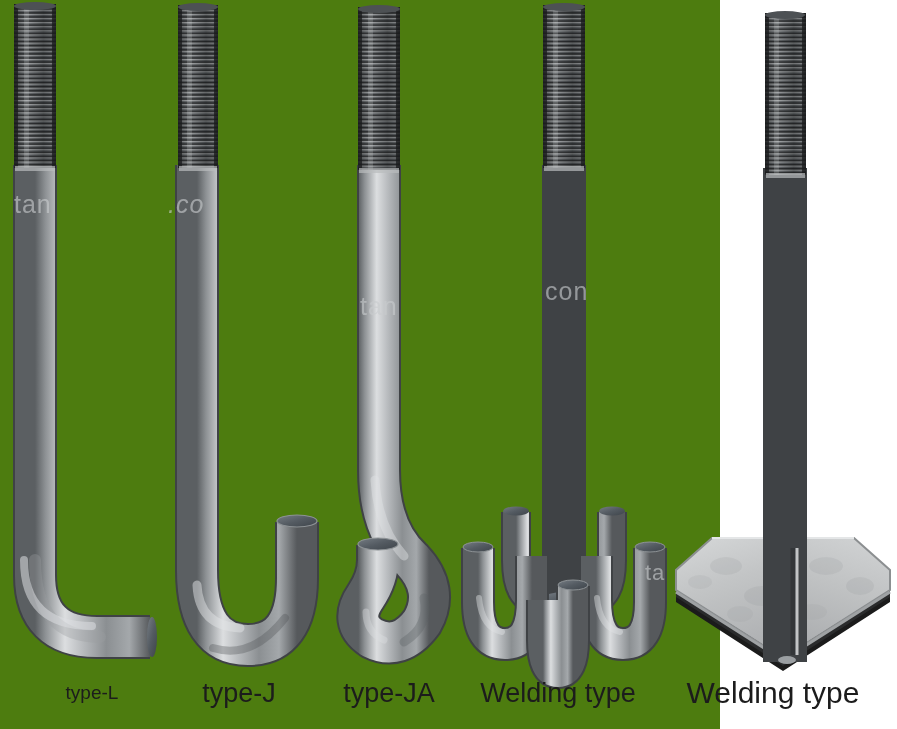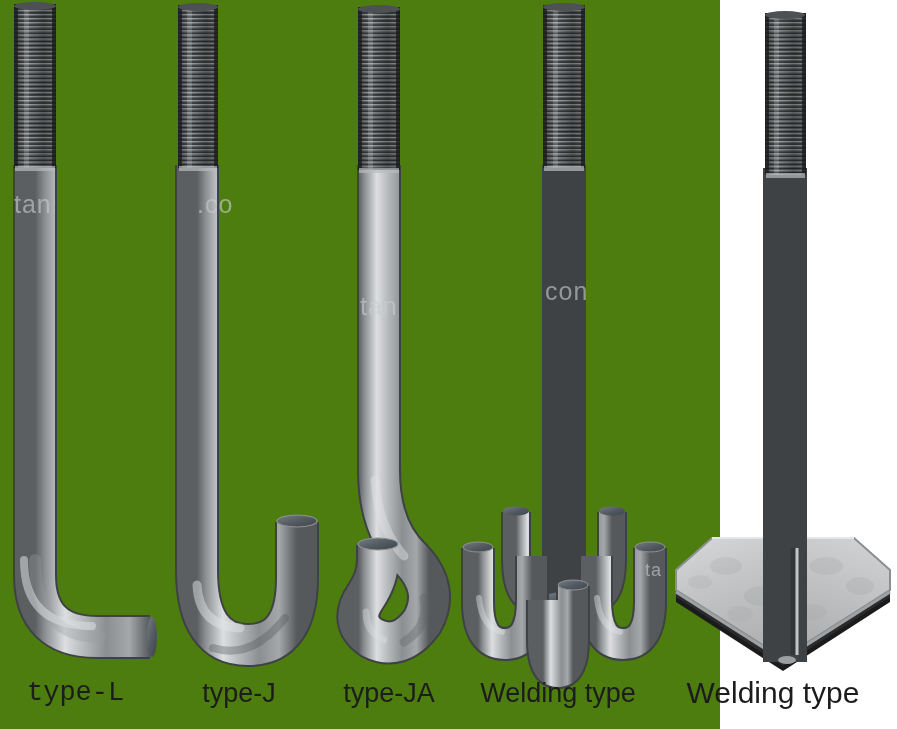--- a/index.html
+++ b/index.html
@@ -290,26 +290,26 @@
         <rect x="765" y="13" width="4" height="162" fill="#1b1c1d" opacity="0.75"></rect>
         <rect x="802" y="13" width="4" height="162" fill="#1b1c1d" opacity="0.75"></rect>
         <rect x="774" y="13" width="5" height="162" fill="#c9ccce" opacity="0.22"></rect>
         <ellipse cx="785" cy="15" rx="20" ry="4" fill="#4d5154"></ellipse>
       </g>
       <rect x="766" y="173" width="39" height="5" fill="#b9bcbe" opacity="0.7"></rect>
     </g>
   </svg>
 
   <div class="watermark" style="left:14px; top:190px;">tan</div>
-  <div class="watermark" style="left:197px; top:190px;">.co</div>
+  <div class="watermark" style="left:168px; top:190px;font-style:italic;">.co</div>
   <div class="watermark" style="left:360px; top:292px;">tan</div>
   <div class="watermark" style="left:545px; top:277px;">con</div>
-  <div class="watermark" style="left:645px; top:560px; font-size:18px;">ta</div>
+  <div class="watermark" style="left:645px; top:560px; font-size:22px;">ta</div>
 
   <div class="labels-row">
-    <div class="bolt-label" style="left:27px; width:92px; font-size:27px;font-family:Liberation Mono, monospace;">type-L</div>
+    <div class="bolt-label" style="left:46px; width:92px; font-size:19px;">type-L</div>
     <div class="bolt-label" style="left:337px; width:104px; font-size:27px;">type-JA</div>
     <div class="bolt-label" style="left:196px; width:86px; font-size:27px;">type-J</div>
     <div class="bolt-label" style="left:473px; width:170px; font-size:27px;">Welding type</div>
     <div class="bolt-label" style="left:684px; width:178px; font-size:30px;">Welding type</div>
   </div>
 
 </div>
 
 </body></html>

